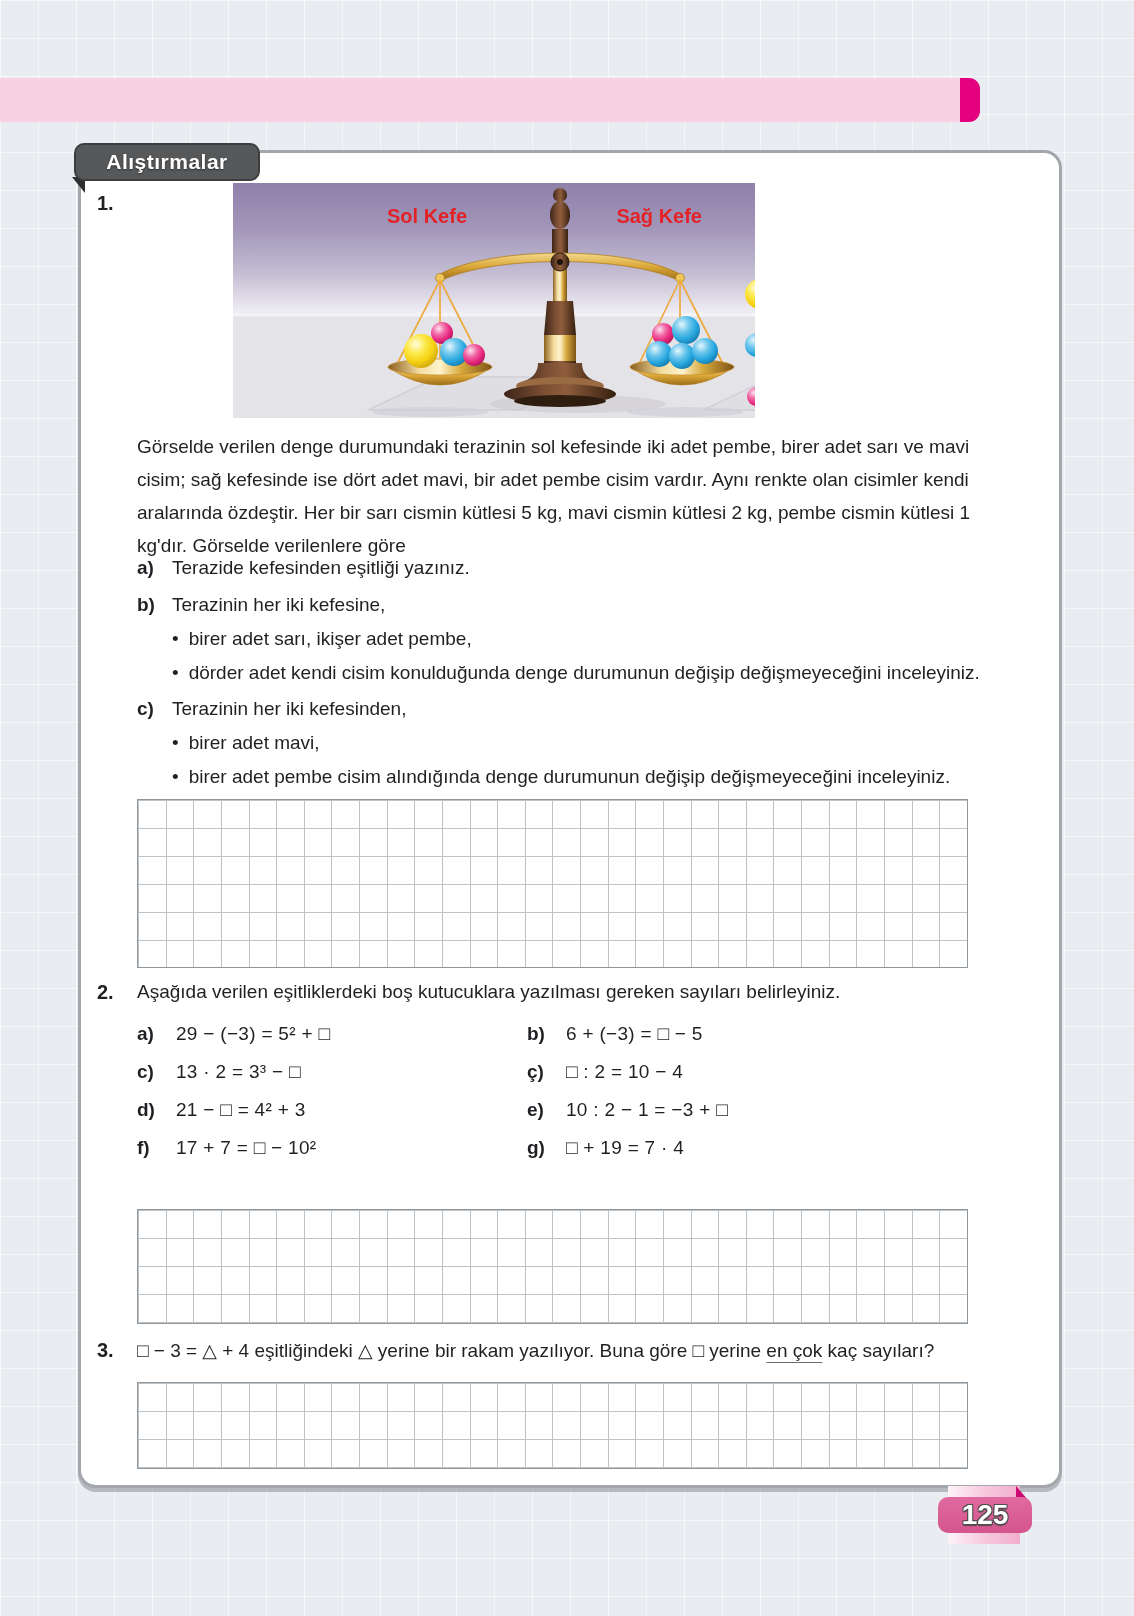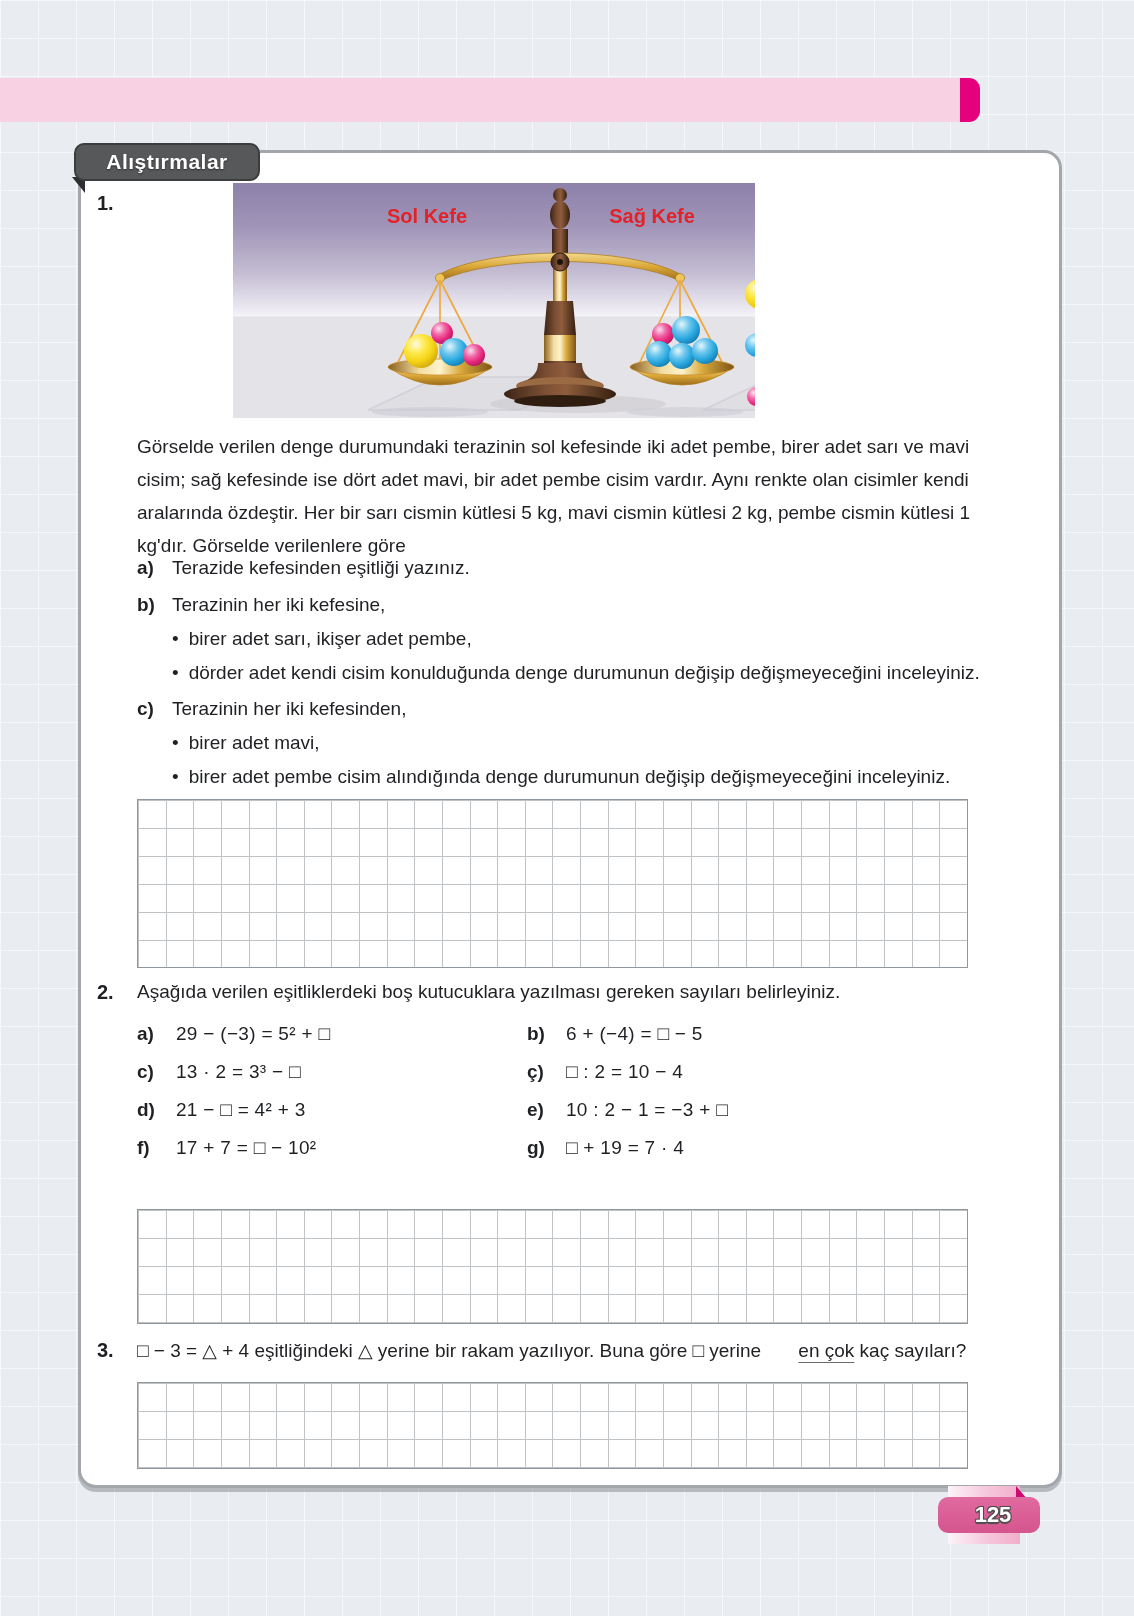--- a/index.html
+++ b/index.html
@@ -56,31 +56,31 @@
     border:1px solid #8f979c;
     background-image:
       repeating-linear-gradient(90deg,#bfc3c6 0 1px,transparent 1px 27.63px),
       repeating-linear-gradient(180deg,#bfc3c6 0 1px,transparent 1px 28px);}
 
   .eq{position:absolute;display:flex;gap:15px;font-size:19px;}
   .eq .ilabel{min-width:24px;}
   .eq-expr{letter-spacing:.3px;text-align:center;}
 
   .q3-line{left:137px;top:1339px;width:860px;font-size:19px;}
-  .und{text-decoration:underline;text-decoration-color:#6b6b6b;text-underline-offset:5px;margin-left:32px;}
+  .und{text-decoration:underline;text-decoration-color:#6b6b6b;text-underline-offset:5px;}
 
   
   .badge-ribbon{left:948px;top:1486px;width:72px;height:58px;
     background:linear-gradient(90deg,#fdf3f8 0%,#f6c6db 55%,#f2aecb 100%);}
   .badge-fold{left:1016px;top:1486px;width:0;height:0;border-bottom:14px solid #cb0b72;border-right:12px solid transparent;}
   .badge{left:938px;top:1497px;width:94px;height:36px;border-radius:10px;
     background:linear-gradient(180deg,#e06a9f,#d5558e);
     display:flex;align-items:center;justify-content:center;
-    color:#fff;font-weight:bold;font-size:22px;
-    text-shadow:-1px -1px 0 #4d4d4d,1px -1px 0 #4d4d4d,-1px 1px 0 #4d4d4d,1px 1px 0 #4d4d4d,0 2px 1px #4d4d4d;padding-left:8px;}
+    color:#fff;font-weight:bold;font-size:28px;
+    text-shadow:-1px -1px 0 #4d4d4d,1px -1px 0 #4d4d4d,-1px 1px 0 #4d4d4d,1px 1px 0 #4d4d4d,0 2px 1px #4d4d4d;}
 </style>
 </head>
 <body>
 
 <div class="abs top-bar"></div>
 <div class="abs top-bar-cap"></div>
 
 <div class="abs card"></div>
 
 <div class="abs tab-fold"></div>
@@ -176,21 +176,21 @@
       <ellipse cx="449" cy="184" rx="52" ry="8" fill="url(#goldV)" stroke="#c68a28" stroke-width="0.7"></ellipse>
       <circle cx="430" cy="151" r="11" fill="url(#bP)"></circle>
       <circle cx="453" cy="147" r="14" fill="url(#bB)"></circle>
       <circle cx="426" cy="171" r="13" fill="url(#bB)"></circle>
       <circle cx="449" cy="173" r="13" fill="url(#bB)"></circle>
       <circle cx="472" cy="168" r="13" fill="url(#bB)"></circle>
     </g>
   </svg>
 
   <div class="pan-label" style="left:144px;top:22px;">Sol Kefe</div>
-  <div class="pan-label" style="left:369px;top:22px;">Sağ Kefe</div>
+  <div class="pan-label" style="left:369px;top:22px;text-align:right;">Sağ Kefe</div>
 
   <div class="legend">
     <div class="legend-row">
       <span class="lball-cell">
           <span class="lball yellow"></span>
         </span>
       <span class="legend-arrow">→</span>
       <span class="legend-text">5 kg</span>
     </div>
     <div class="legend-row">
@@ -245,21 +245,21 @@
 
 <div class="abs qnum" style="left:97px;top:981px;">2.</div>
 <div class="abs" style="left:137px;top:981px;font-size:19px;">Aşağıda verilen eşitliklerdeki boş kutucuklara yazılması gereken sayıları belirleyiniz.</div>
 
 <div class="eq" style="left:137px;top:1023px;">
   <span class="ilabel">a)</span>
   <span class="eq-expr">29 − (−3) = 5² + □</span>
 </div>
 <div class="eq" style="left:527px;top:1023px;">
   <span class="ilabel">b)</span>
-  <span class="eq-expr">6 + (−4) = □ − 5</span>
+  <span class="eq-expr">6 + (−3) = □ − 5</span>
 </div>
 <div class="eq" style="left:137px;top:1061px;">
   <span class="ilabel">c)</span>
   <span class="eq-expr">13 · 2 = 3³ − □</span>
 </div>
 <div class="eq" style="left:527px;top:1061px;">
   <span class="ilabel">ç)</span>
   <span class="eq-expr">□ : 2 = 10 − 4</span>
 </div>
 <div class="eq" style="left:137px;top:1099px;">

